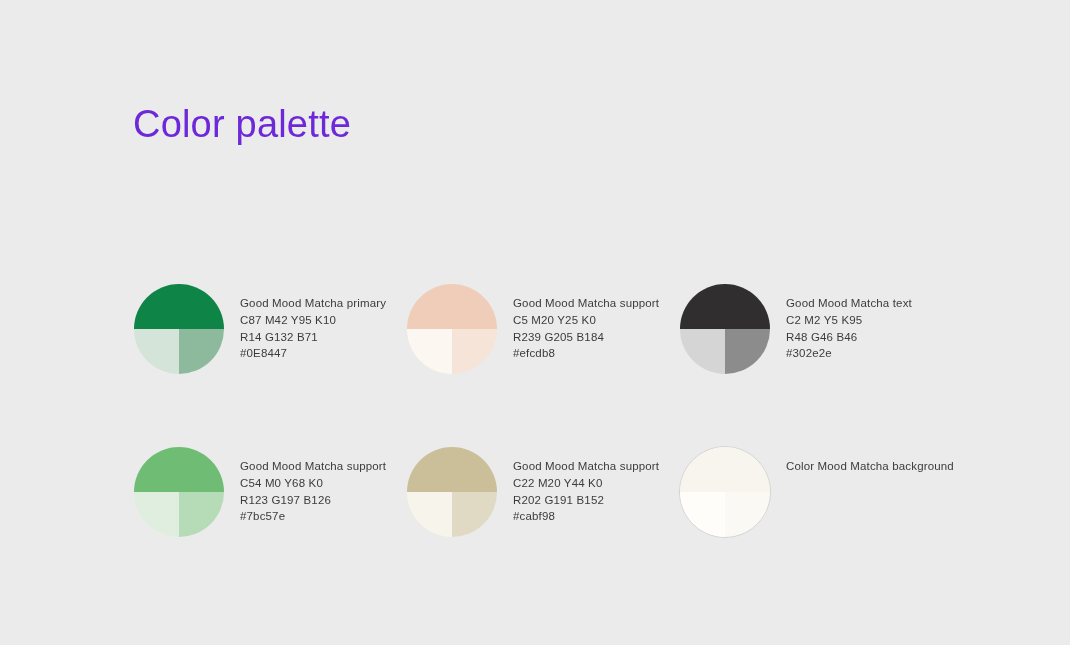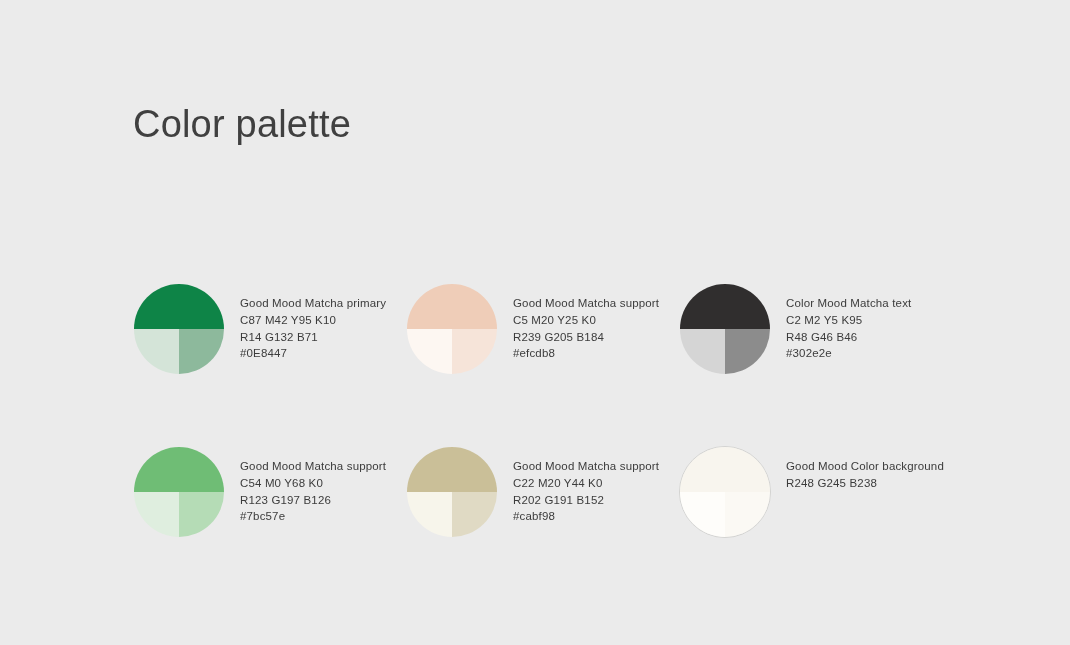--- a/index.html
+++ b/index.html
@@ -19,21 +19,21 @@
     position: absolute;
     inset: 0;
   }
   .page-title {
     position: absolute;
     left: 133px;
     top: 102px;
     font-size: 38px;
     font-weight: 300;
     letter-spacing: 0.2px;
-    color: #404040;
+    color: #6d28d9;
     line-height: 1.2;
     white-space: nowrap;
   }
   .grid {
     position: absolute;
     left: 133px;
     top: 283px;
     width: 840px;
   }
   .row {
@@ -155,21 +155,21 @@
 
       <div class="swatch">
         <div class="disc-wrap">
           <div class="disc">
             <span class="q-top" style="background:#302e2e"></span>
             <span class="q-bl" style="background:#d5d5d5"></span>
             <span class="q-br" style="background:#8c8c8c"></span>
           </div>
         </div>
         <div class="meta">
-          <span class="line name">Color Mood Matcha text</span>
+          <span class="line name">Good Mood Matcha text</span>
           <span class="line">C2 M2 Y5 K95</span>
           <span class="line">R48 G46 B46</span>
           <span class="line">#302e2e</span>
         </div>
       </div>
 
     </div>
 
     <div class="row">
 
@@ -207,21 +207,20 @@
 
       <div class="swatch">
         <div class="disc-wrap">
           <div class="disc bordered">
             <span class="q-top" style="background:#f8f5ee"></span>
             <span class="q-bl" style="background:#fefdfa"></span>
             <span class="q-br" style="background:#fbf9f4"></span>
           </div>
         </div>
         <div class="meta">
-          <span class="line name">Good Mood Color background</span>
-          <span class="line">R248 G245 B238</span>
+          <span class="line name">Color Mood Matcha background</span>
         </div>
       </div>
 
     </div>
 
   </div>
 </div>
 
 </body></html>

